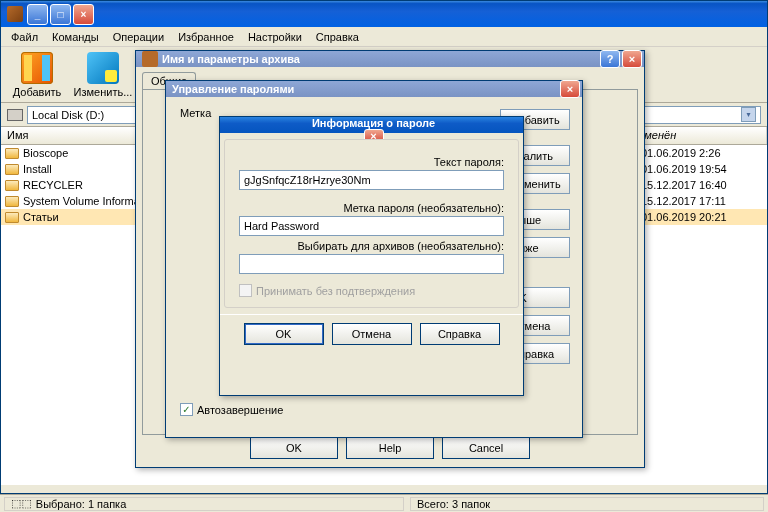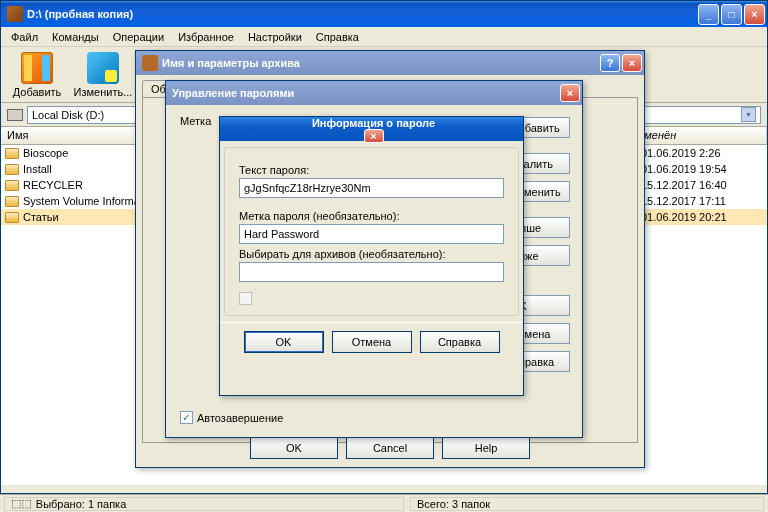--- a/index.html
+++ b/index.html
@@ -41,31 +41,31 @@
 .frow .fdate { width: 124px; padding-left: 4px; }
 .fldr { width: 14px; height: 11px; background: linear-gradient(to bottom,#fceabb,#f0b73e); border: 1px solid #c08a2e; border-radius: 1px; }
 .frow.sel { background: #ffe7b3; }
 
 .statusbar { position: absolute; left: 0; bottom: 0; width: 768px; height: 18px; background: #ece9d8; border-top: 1px solid #aca899; display: flex; align-items: center; padding: 0 4px; gap: 6px; }
 .statusbar .seg { border: 1px solid #d4d0c8; padding: 0 6px; height: 14px; display: flex; align-items: center; }
 .statusbar .seg:first-child { width: 400px; }
 
 
 .dialog { position: absolute; background: #ece9d8; border: 1px solid #003c74; box-shadow: 2px 2px 6px rgba(0,0,0,.3); }
-.dlg-title { height: 24px; display: flex; align-items: center; padding: 0 2px 0 6px; color: #fff; font-weight: bold; }
+.dlg-title { height: 16px; display: flex; align-items: center; padding: 0 2px 0 6px; color: #fff; font-weight: bold; }
 .dlg-title.active { background: linear-gradient(to bottom,#2a84e0,#0e5bc7 40%,#0555bf 100%); flex-direction: column; }
 .dlg-title.inactive { background: linear-gradient(to bottom,#8ea7d6,#7a93c4); }
 .dlg-title .ticon2 { width: 16px; height: 16px; background:#b56a2a; border-radius:2px; margin-right:4px; }
 .dlg-close { width: 20px; height: 18px; background: linear-gradient(to bottom,#f0a68f,#d64b3b); border: 1px solid #fff; border-radius: 3px; color: #fff; display: flex; align-items: center; justify-content: center; font-weight: bold; cursor: pointer; }
 .dlg-help { width: 20px; height: 18px; background: linear-gradient(to bottom,#8fb8f0,#3b76d6); border: 1px solid #fff; border-radius: 3px; color: #fff; display: flex; align-items: center; justify-content: center; font-weight: bold; cursor: pointer; margin-right: 2px; }
 
 .dlg-body { padding: 8px 10px; }
 .tabstrip-hint { height: 22px; display: flex; align-items: flex-end; padding-left: 6px; }
 .tabstrip-hint .tab { background: #ece9d8; border: 1px solid #919b9c; border-bottom: none; border-radius: 3px 3px 0 0; padding: 2px 8px; }
-.fieldlabel { margin-top: 4px; margin-bottom: 2px; }
+.fieldlabel { margin-top: 4px; margin-bottom: 2px; text-align: right; }
 .textfield { width: 100%; height: 20px; background: #fff; border: 1px solid #7f9db9; padding: 2px 4px; }
 .ghostbtn { position: absolute; right: 0; height: 21px; border: 1px solid #7f9db9; background: linear-gradient(to bottom,#fff,#e4e4dc); padding: 0 10px; display: flex; align-items: center; }
 .btnrow { display: flex; gap: 8px; justify-content: center; padding: 8px 0; }
 .stdbtn { width: 80px; height: 22px; border: 1px solid #003c74; background: linear-gradient(to bottom,#fff,#e4e4dc); display: flex; align-items: center; justify-content: center; cursor: pointer; }
 .stdbtn.default { box-shadow: 0 0 0 1px #3169c6 inset; }
 .chkrow { display: flex; align-items: center; gap: 4px; margin-top: 6px; }
 .chkbox { width: 13px; height: 13px; background: #fff; border: 1px solid #7f9db9; display: flex; align-items: center; justify-content: center; font-size: 10px; color: #2a7a2a; }
 .disabled { color: #a0a0a0; }
 
 .groupbox { border: 1px solid #d4d0c8; border-radius: 3px; padding: 12px 14px 10px 14px; margin: 6px 4px; background: #ece9d8; position: relative; }
@@ -76,21 +76,20 @@
 .bigbuttons .stdbtn { width: 88px; }
 
 .rcol-btns .ghostbtn { width: 70px; }
 </style>
 </head>
 <body>
 
 <div class="mainwin">
   <div class="titlebar">
     <div class="ticon"></div>
-    <div class="ttext">D:\ (пробная копия)</div>
     <div class="winbtns">
       <div class="winbtn">_</div>
       <div class="winbtn">□</div>
       <div class="winbtn close">×</div>
     </div>
   </div>
   <div class="menubar">
     <span>Файл</span>
     <span>Команды</span>
     <span>Операции</span>
@@ -172,22 +171,22 @@
     <div style="flex:1">Имя и параметры архива</div>
     <div class="dlg-help">?</div>
     <div class="dlg-close">×</div>
   </div>
   <div class="tabstrip-hint">
     <div class="tab">Общие</div>
   </div>
   <div style="border:1px solid #919b9c; margin:0 6px; height:346px; background:#ece9d8;"></div>
   <div class="bigbuttons">
     <div class="stdbtn">OK</div>
+    <div class="stdbtn">Help</div>
     <div class="stdbtn">Cancel</div>
-    <div class="stdbtn">Help</div>
   </div>
 </div>
 
 <div class="dialog" style="left:165px; top:80px; width:418px; height:358px;">
   <div class="dlg-title inactive">
     <div style="flex:1">Управление паролями</div>
     <div class="dlg-close">×</div>
   </div>
   <div class="dlg-body" style="position:relative; height:300px;">
 
@@ -233,20 +232,21 @@
   </div>
   <div class="groupbox">
     <div class="fieldlabel">Текст пароля:</div>
     <input class="textfield" value="gJgSnfqcZ18rHzrye30Nm" style="">
     <div class="fieldlabel" style="margin-top:12px">Метка пароля (необязательно):</div>
     <input class="textfield" value="Hard Password" style="">
     <div class="fieldlabel" style="margin-top:4px">Выбирать для архивов (необязательно):</div>
     <input class="textfield" style="">
     <div class="chkrow disabled" style="margin-top:10px">
       <div class="chkbox" style="background:#f4f4f4;border-color:#c0c0c0"></div>
+      <span>Принимать без подтверждения</span>
     </div>
   </div>
   <div class="btnrow dlg3-btns">
     <div class="stdbtn default">OK</div>
     <div class="stdbtn">Отмена</div>
     <div class="stdbtn">Справка</div>
   </div>
 </div>
 
 </body></html>

